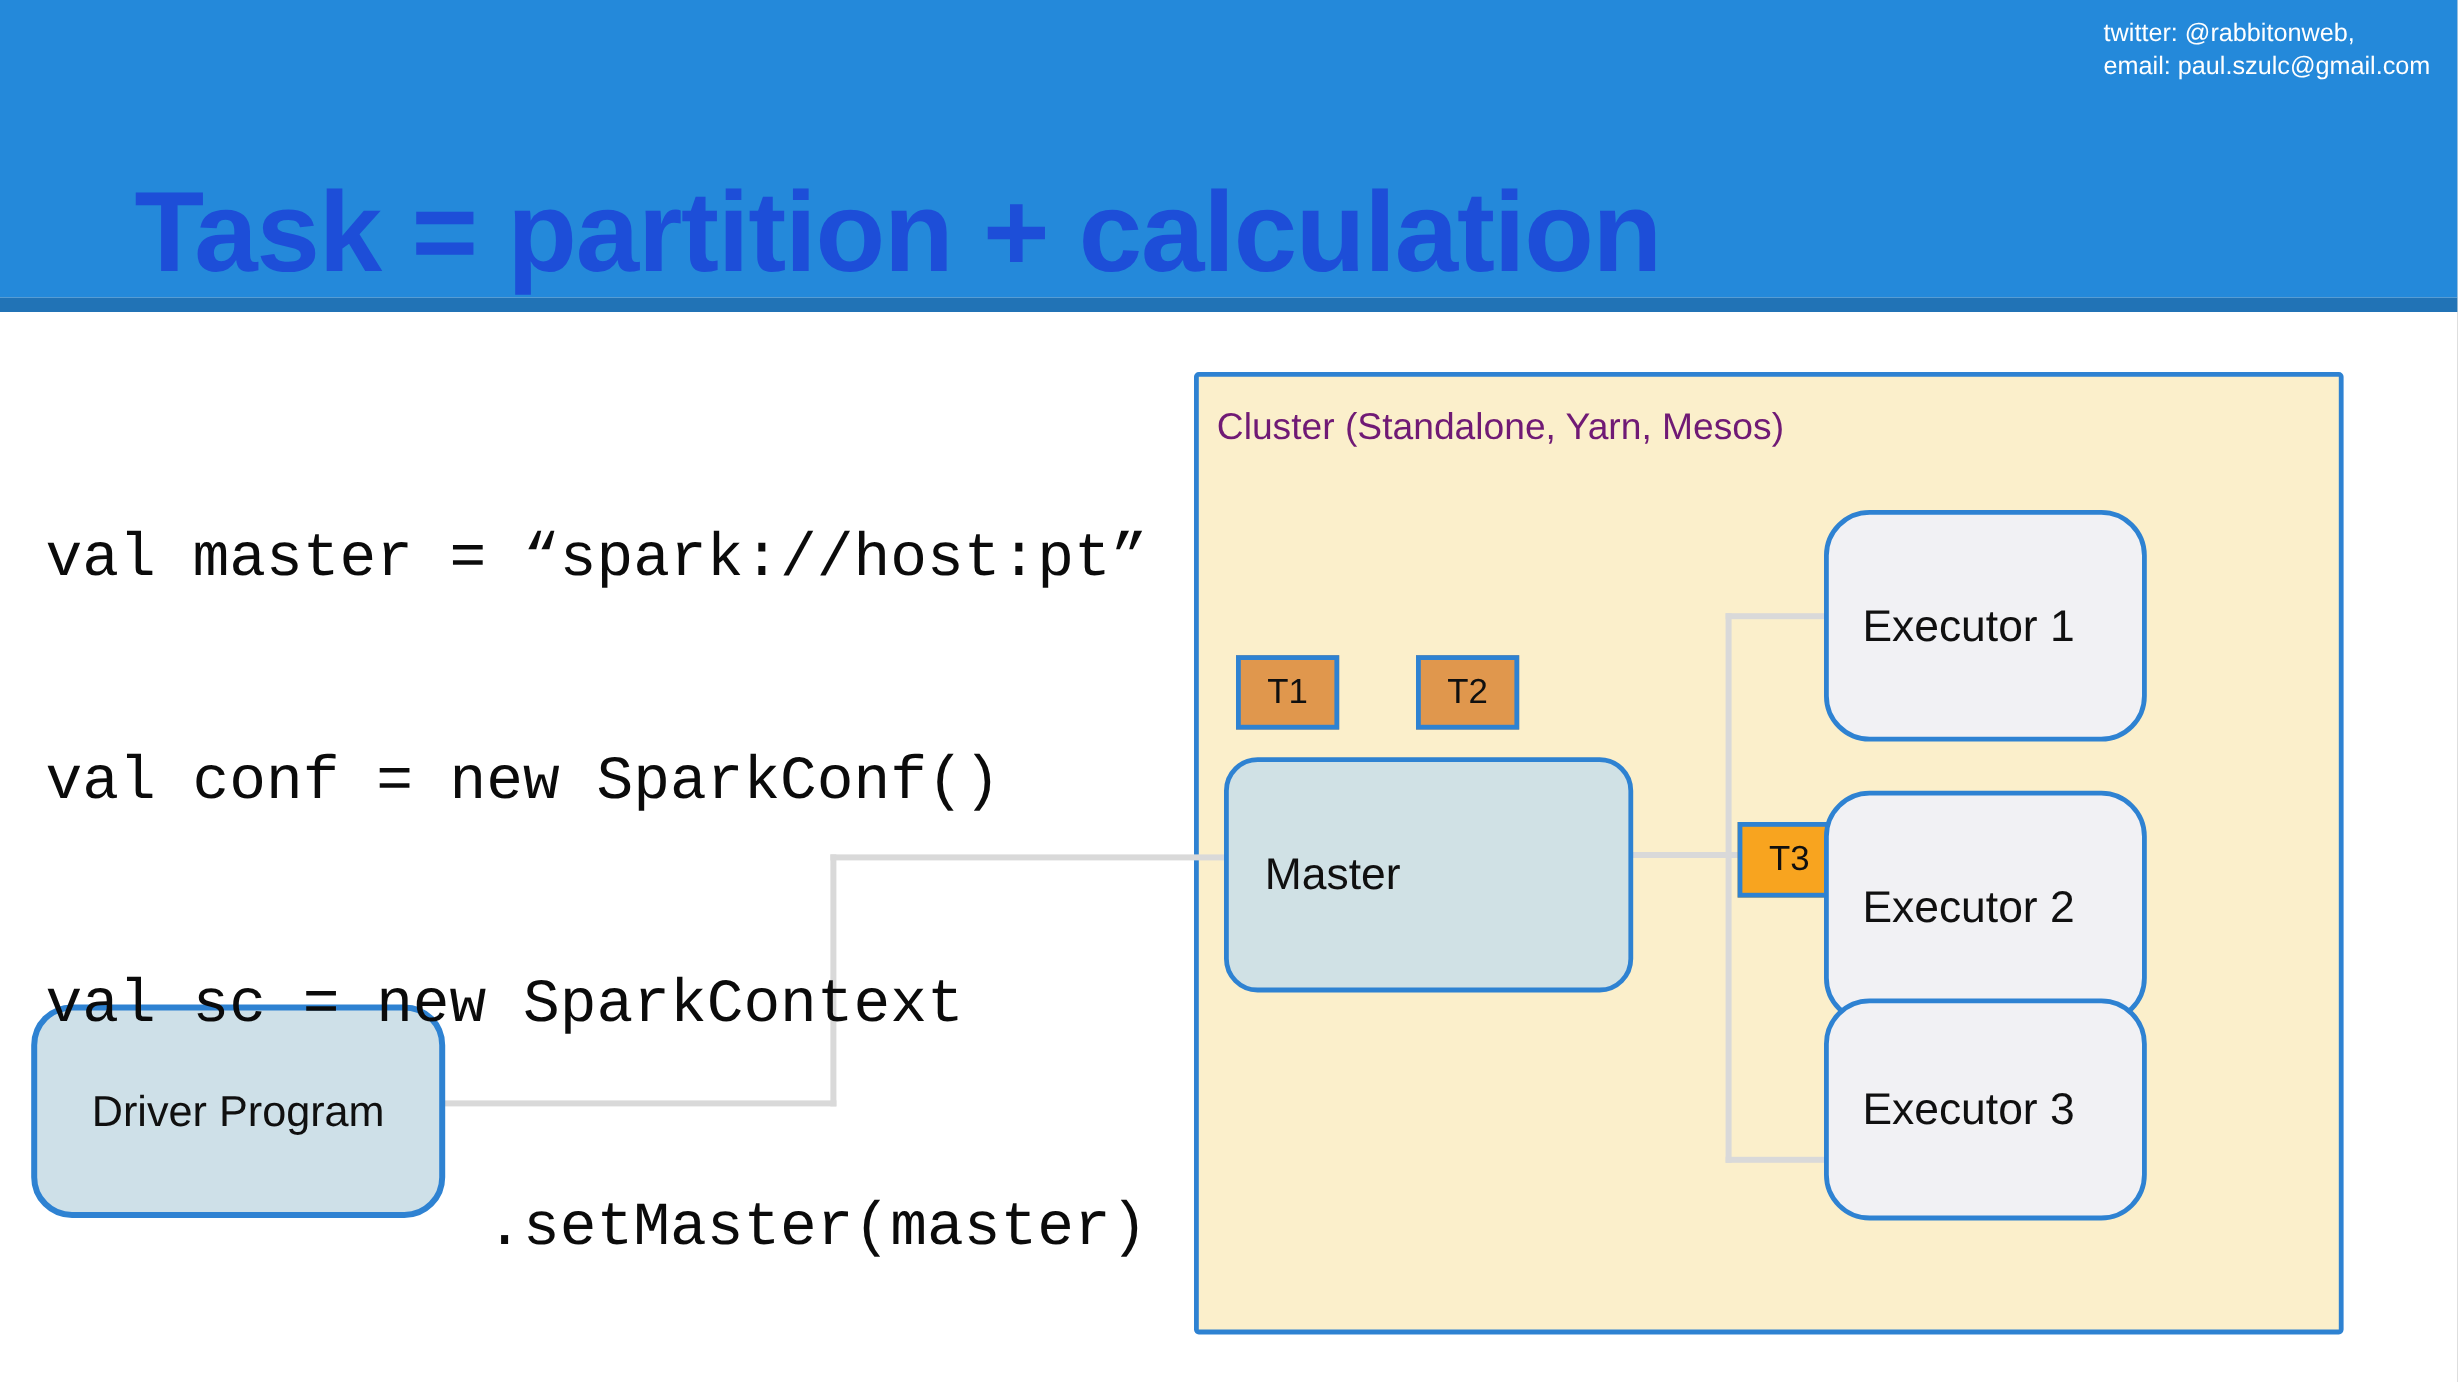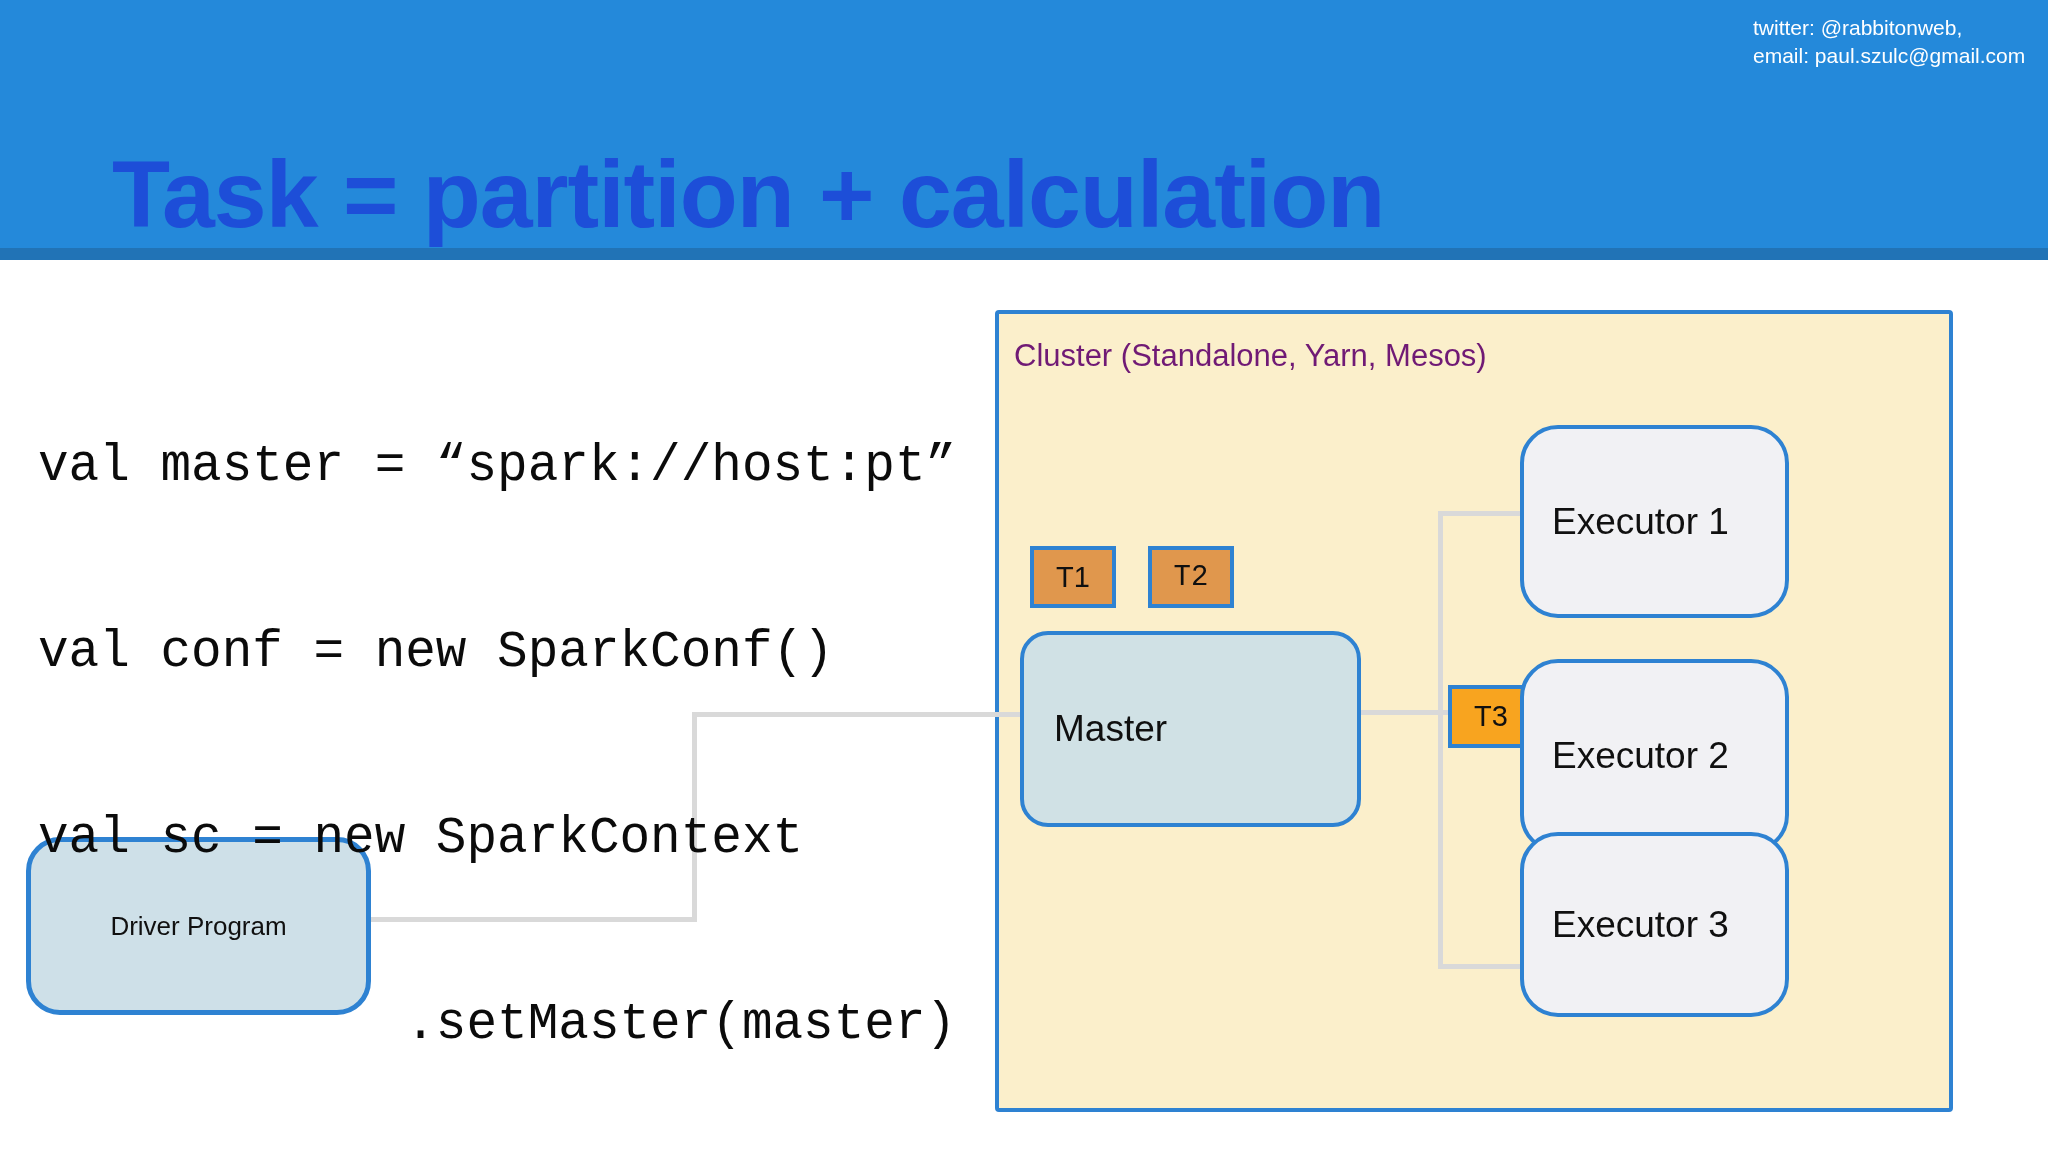--- a/index.html
+++ b/index.html
@@ -62,41 +62,41 @@
   .c-ex1-stub   {left:1438px;top:511px; width:86px;  height:5px;}
   .c-ex3-stub   {left:1438px;top:964px; width:86px;  height:5px;}
   
   .node{
     position:absolute;z-index:3;display:flex;align-items:center;
     border:4px solid var(--box-border-blue);color:#101010;
   }
   .driver-box{
     left:26px;top:837px;width:345px;height:178px;z-index:2;
     background:var(--driver-fill);border-width:5px;border-radius:34px;
-    justify-content:center;font-size:26px;
+    justify-content:center;font-size:36px;
   }
   .master-box{
     left:1020px;top:631px;width:341px;height:196px;
     background:var(--master-fill);border-radius:28px;
     padding-left:30px;font-size:37px;
   }
   .executor-box{
     left:1520px;width:269px;height:193px;
     background:var(--executor-fill);border-radius:38px;
     padding-left:28px;font-size:37px;
   }
   .executor-1{top:425px;}
   .executor-2{top:659px;height:194px;}
   .executor-3{top:832px;height:185px;}
   .task-box{
     width:86px;height:62px;background:var(--task-fill);
     justify-content:center;font-size:29px;
   }
   .task-1{left:1030px;top:546px;}
-  .task-2{left:1148px;top:546px;font-family:Liberation Mono, monospace;}
+  .task-2{left:1180px;top:546px;}
   .task-3{left:1412px;top:685px;height:63px;background:var(--task3-fill);margin-left:36px;}
 </style>
 </head>
 <body>
 
 <div id="slide">
 
   <div class="header-band"></div>
   <div class="header-strip"></div>
   <h1 class="slide-title">Task = partition + calculation</h1>

